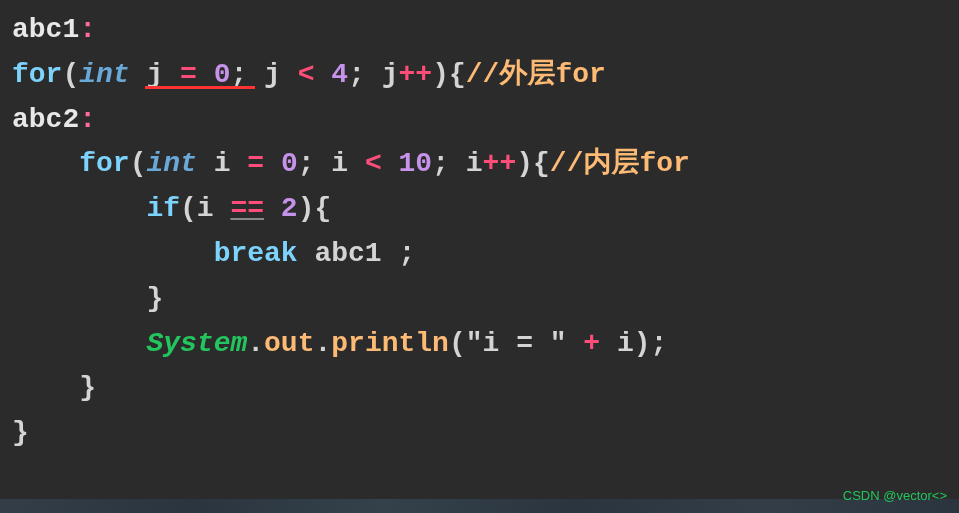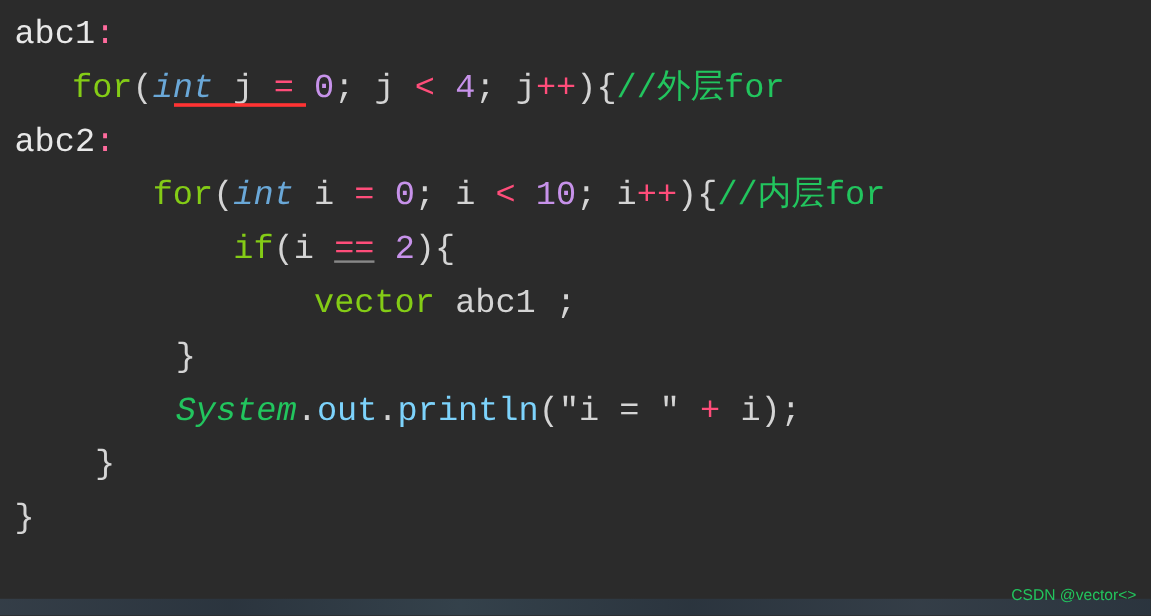--- a/index.html
+++ b/index.html
@@ -15,35 +15,36 @@
       padding: 8px 12px;
       width: 959px;
       height: 513px;
       overflow: hidden;
       position: relative;
       line-height: 1.6;
     }
     .code-line {
       white-space: pre;
       position: relative;
+      font-weight: bold;
     }
     .label { color: #e8e8e8; }
     .colon { color: #ff6b9d; }
-    .keyword { color: #84cc16; margin-left: 48px; }
+    .keyword { color: #7dd3fc; }
     .type { color: #6aa8d8; font-style: italic; margin-top: 39px; }
     .var { color: #d4d4d4; }
     .operator { color: #ff4d7a; }
     .number { color: #c792ea; }
     .semi { color: #d4d4d4; }
     .brace { color: #d4d4d4; }
     .paren { color: #d4d4d4; }
-    .comment { color: #22c55e; }
+    .comment { color: #fdba74; }
     .identifier { color: #d4d4d4; }
     .class { color: #22c55e; font-style: italic; }
-    .method { color: #7dd3fc; }
+    .method { color: #fdba74; }
     .string { color: #d4d4d4; }
     .dot { color: #d4d4d4; }
     .underline {
       position: absolute;
       height: 3px;
       background: #ff3333;
       top: 86px;
       left: 145px;
       width: 110px;
     }
@@ -71,21 +72,21 @@
   </style>
 </head>
 <body>
 
 <div class="code-container">
   <div class="code-line"><span class="label">abc1</span><span class="colon">:</span></div>
   <div class="code-line"><span class="keyword">for</span><span class="paren">(</span><span class="type">int</span><span class="var"> j </span><span class="operator">=</span><span class="number"> 0</span><span class="semi">; </span><span class="var">j </span><span class="operator">&lt;</span><span class="number"> 4</span><span class="semi">; </span><span class="var">j</span><span class="operator">++</span><span class="paren">)</span><span class="brace">{</span><span class="comment">//外层for</span></div>
   <div class="code-line"><span class="label">abc2</span><span class="colon">:</span></div>
   <div class="code-line"><span>    </span><span class="keyword">for</span><span class="paren">(</span><span class="type">int</span><span class="var"> i </span><span class="operator">=</span><span class="number"> 0</span><span class="semi">; </span><span class="var">i </span><span class="operator">&lt;</span><span class="number"> 10</span><span class="semi">; </span><span class="var">i</span><span class="operator">++</span><span class="paren">)</span><span class="brace">{</span><span class="comment">//内层for</span></div>
   <div class="code-line"><span>        </span><span class="keyword">if</span><span class="paren">(</span><span class="var">i </span><span class="operator eq-underline">==</span><span class="number"> 2</span><span class="paren">)</span><span class="brace">{</span></div>
-  <div class="code-line"><span>            </span><span class="keyword">vector</span><span class="identifier"> abc1 </span><span class="semi">;</span></div>
+  <div class="code-line"><span>            </span><span class="keyword">break</span><span class="identifier"> abc1 </span><span class="semi">;</span></div>
   <div class="code-line"><span>        </span><span class="brace">}</span></div>
   <div class="code-line"><span>        </span><span class="class">System</span><span class="dot">.</span><span class="method">out</span><span class="dot">.</span><span class="method">println</span><span class="paren">(</span><span class="string">"i = "</span><span class="operator"> + </span><span class="var">i</span><span class="paren">)</span><span class="semi">;</span></div>
   <div class="code-line"><span>    </span><span class="brace">}</span></div>
   <div class="code-line"><span class="brace">}</span></div>
   <div class="underline"></div>
 </div>
 
 <div class="wave"></div>
 <div class="watermark">CSDN @vector&lt;&gt;</div>
 

